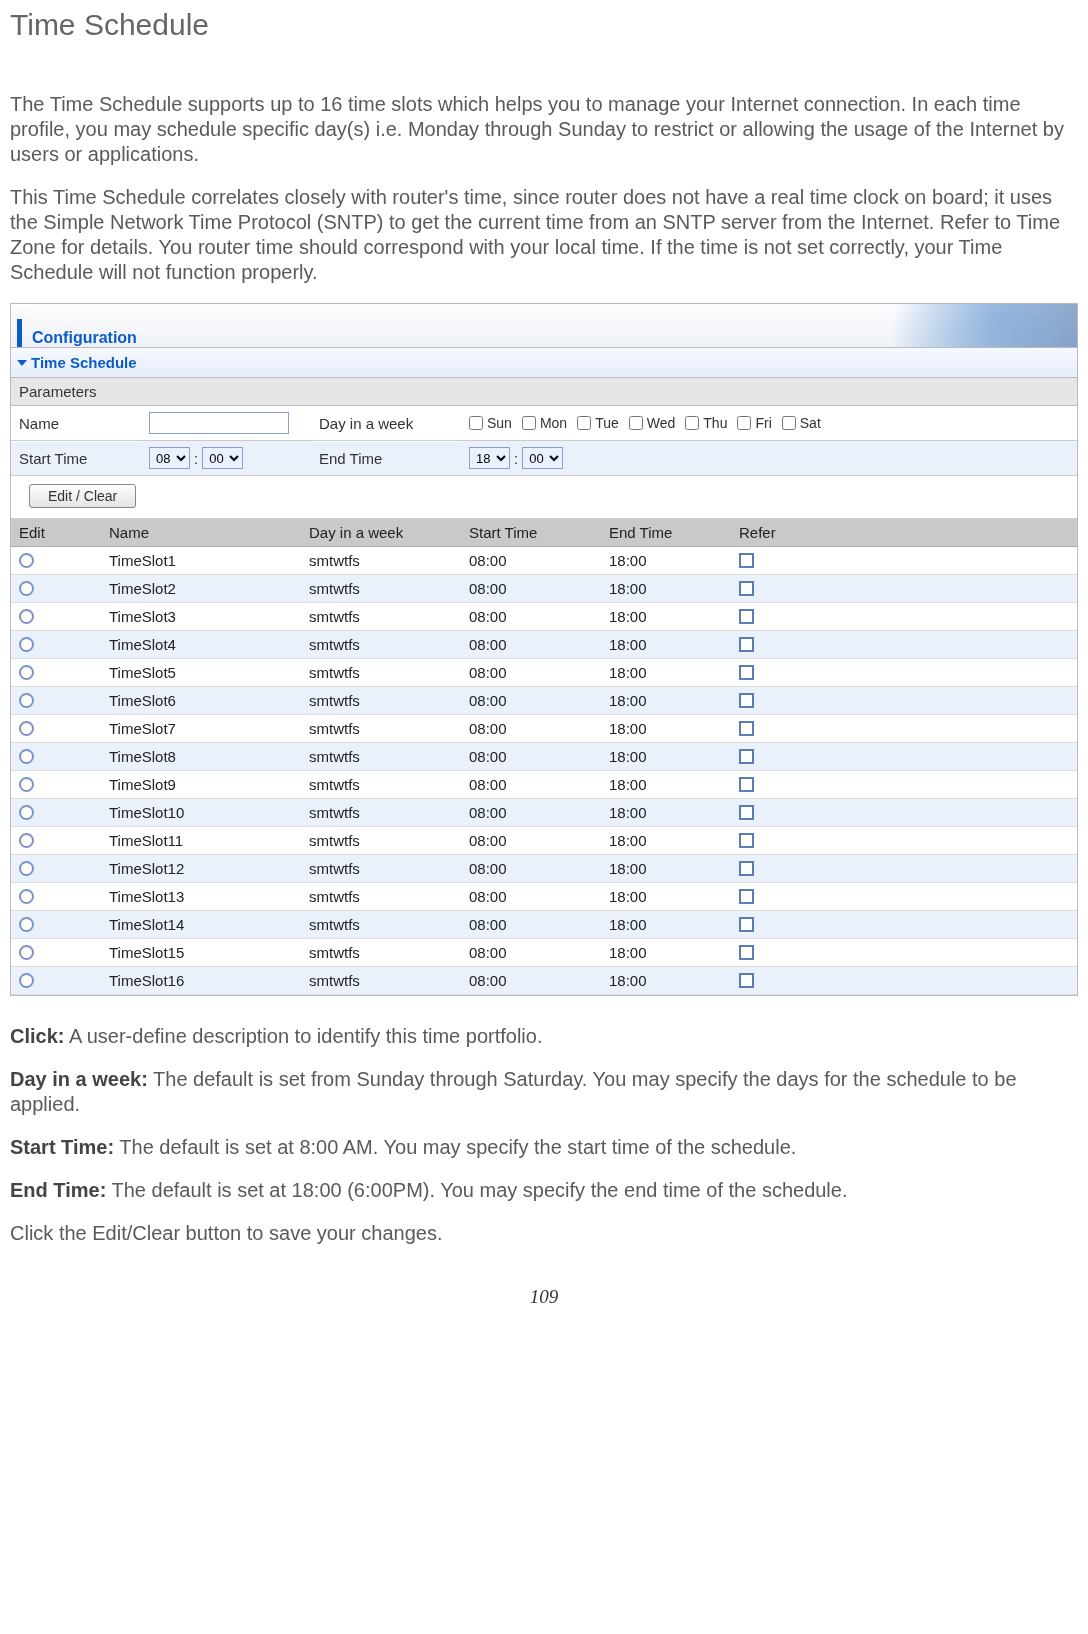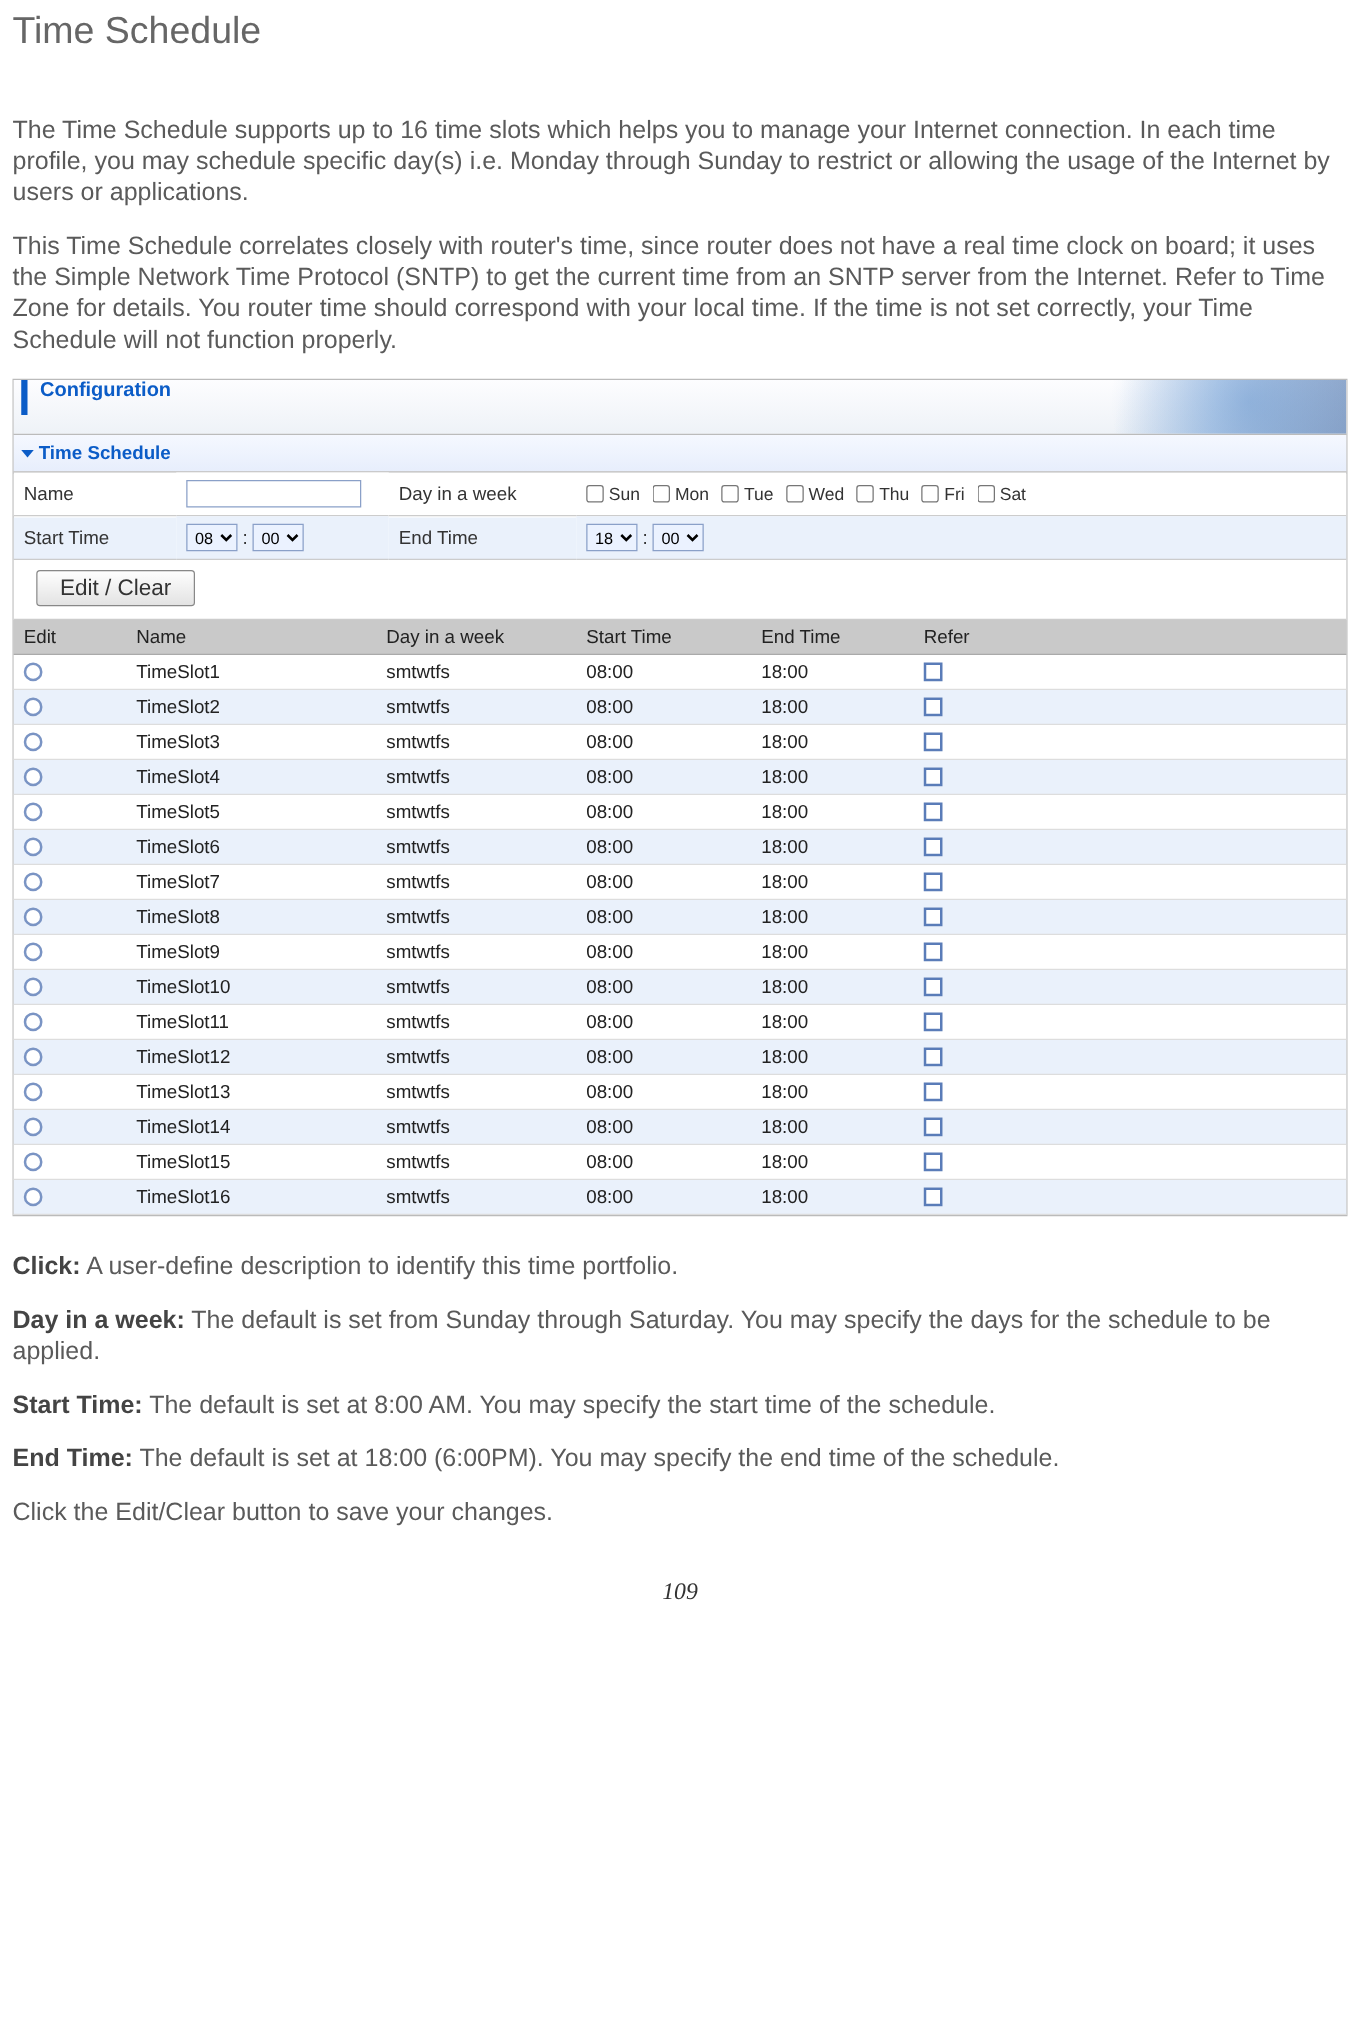--- a/index.html
+++ b/index.html
@@ -20,21 +20,21 @@
   .intro p { margin-bottom: 18px; line-height: 1.25; }
   .panel {
     border: 1px solid #bbb;
     font-family: Arial, sans-serif;
     font-size: 14px;
     color: #222;
     margin-bottom: 28px;
   }
   .panel-header {
     display: flex;
-    align-items: flex-start;
+    align-items: flex-end;
     background: linear-gradient(#fdfdff,#eef2f7);
     border-bottom: 1px solid #bbb;
     height: 44px;
     padding-left: 6px;
     position: relative;
     overflow: hidden;
   }
   .panel-header .left-bar {
     width: 5px;
     height: 28px;
@@ -115,21 +115,21 @@
     width: 14px; height: 14px;
     accent-color: #4a7ac0;
   }
   .btn-row {
     padding: 8px 8px 10px 18px;
     border-bottom: 1px solid #ccc;
     background: #fff;
   }
   .btn {
     padding: 3px 18px;
-    font-size: 18px;
+    font-size: 14px;
     background: linear-gradient(#fefefe,#e3e3e3);
     border: 1px solid #888;
     border-radius: 3px;
     color: #333;
     cursor: pointer;
   }
   .tbl-head {
     display: grid;
     grid-template-columns: 90px 200px 160px 140px 130px 1fr;
     background: #c9c9c9;
@@ -193,20 +193,21 @@
     <div class="left-bar"></div>
     <div class="title">Configuration</div>
     <div class="deco"></div>
   </div>
 
   <div class="section-title">
     <span class="tri"></span>
     <span>Time Schedule</span>
   </div>
 
+  <div class="params-header">Parameters</div>
 
   <div class="param-grid">
     <div class="param-cell">Name</div>
     <div class="param-cell">
       <input type="text" class="tinput" style="">
     </div>
     <div class="param-cell">Day in a week</div>
     <div class="param-cell">
       <div class="day-checks" id="day-checks">
           <label>

